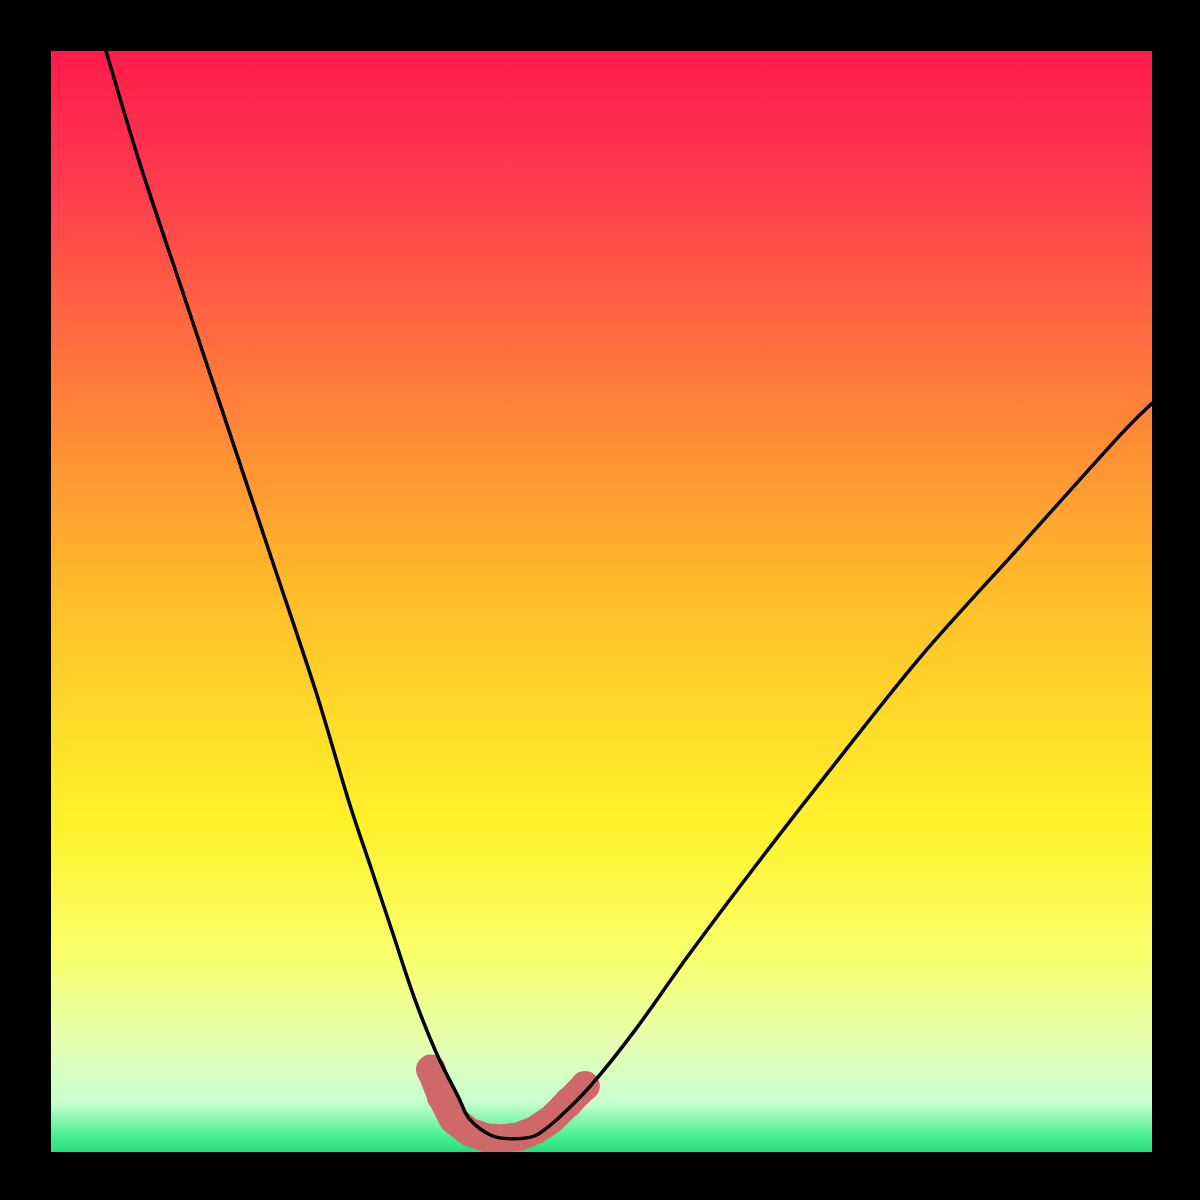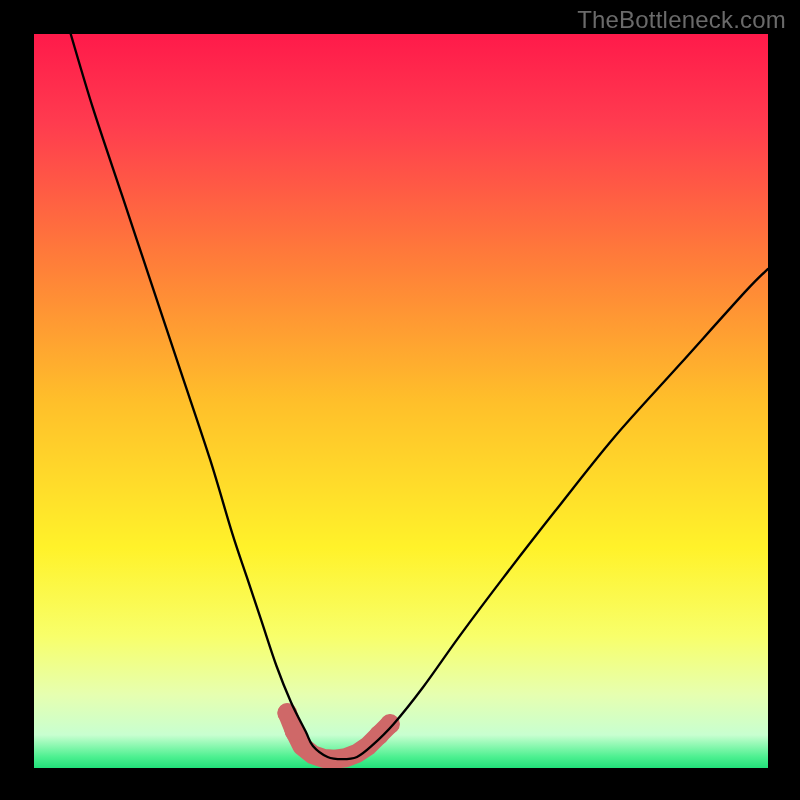--- a/index.html
+++ b/index.html
@@ -72,14 +72,13 @@
       <g id="marker-layer">
           <path d="M 34.5 92.5 L 35.5 95 L 36.5 97 L 38 98.2 L 39.5 98.7 L 41 98.8 L 42.5 98.6 L 44 98 L 45.5 97 L 47 95.5 L 48.5 94" fill="none" stroke="#cf6868" stroke-width="2.6" stroke-linecap="round" stroke-linejoin="round"></path>
           <circle cx="34.5" cy="92.5" r="1.35" fill="#cf6868"></circle>
           <circle cx="35.5" cy="95" r="1.35" fill="#cf6868"></circle>
           <circle cx="47" cy="95.5" r="1.35" fill="#cf6868"></circle>
           <circle cx="48.5" cy="94" r="1.35" fill="#cf6868"></circle>
         </g>
       <path id="curve-path" fill="none" stroke-width="0.32" stroke-linejoin="round" stroke-linecap="round" d="M 5 0 C 5.5 1.6666666666666667, 6.833333333333333 6.333333333333334, 8 10 C 9.166666666666666 13.666666666666666, 10.666666666666666 18, 12 22 C 13.333333333333334 26, 14.666666666666666 30, 16 34 C 17.333333333333332 38, 18.666666666666668 42, 20 46 C 21.333333333333332 50, 22.833333333333332 54.333333333333336, 24 58 C 25.166666666666668 61.666666666666664, 26.166666666666668 65.33333333333333, 27 68 C 27.833333333333332 70.66666666666667, 28.333333333333332 72, 29 74 C 29.666666666666668 76, 30.333333333333332 78, 31 80 C 31.666666666666668 82, 32.333333333333336 84.16666666666667, 33 86 C 33.666666666666664 87.83333333333333, 34.333333333333336 89.5, 35 91 C 35.666666666666664 92.5, 36.5 94, 37 95 C 37.5 96, 37.5 96.41666666666667, 38 97 C 38.5 97.58333333333333, 39.333333333333336 98.2, 40 98.5 C 40.666666666666664 98.8, 41.333333333333336 98.8, 42 98.8 C 42.666666666666664 98.8, 43.333333333333336 98.8, 44 98.5 C 44.666666666666664 98.2, 45.166666666666664 97.75, 46 97 C 46.833333333333336 96.25, 47.833333333333336 95.33333333333333, 49 94 C 50.166666666666664 92.66666666666667, 51.5 91, 53 89 C 54.5 87, 56.166666666666664 84.5, 58 82 C 59.833333333333336 79.5, 61.833333333333336 76.83333333333333, 64 74 C 66.16666666666667 71.16666666666667, 68.5 68.16666666666667, 71 65 C 73.5 61.833333333333336, 76.16666666666667 58.333333333333336, 79 55 C 81.83333333333333 51.666666666666664, 85 48.333333333333336, 88 45 C 91 41.666666666666664, 95 37.166666666666664, 97 35 C 99 32.833333333333336, 99.5 32.5, 100 32" stroke="#000000"></path>
     </svg>
   </div>
-  <div class="watermark">TheBottleneck.com</div>
 </div>
 
 </body></html>

